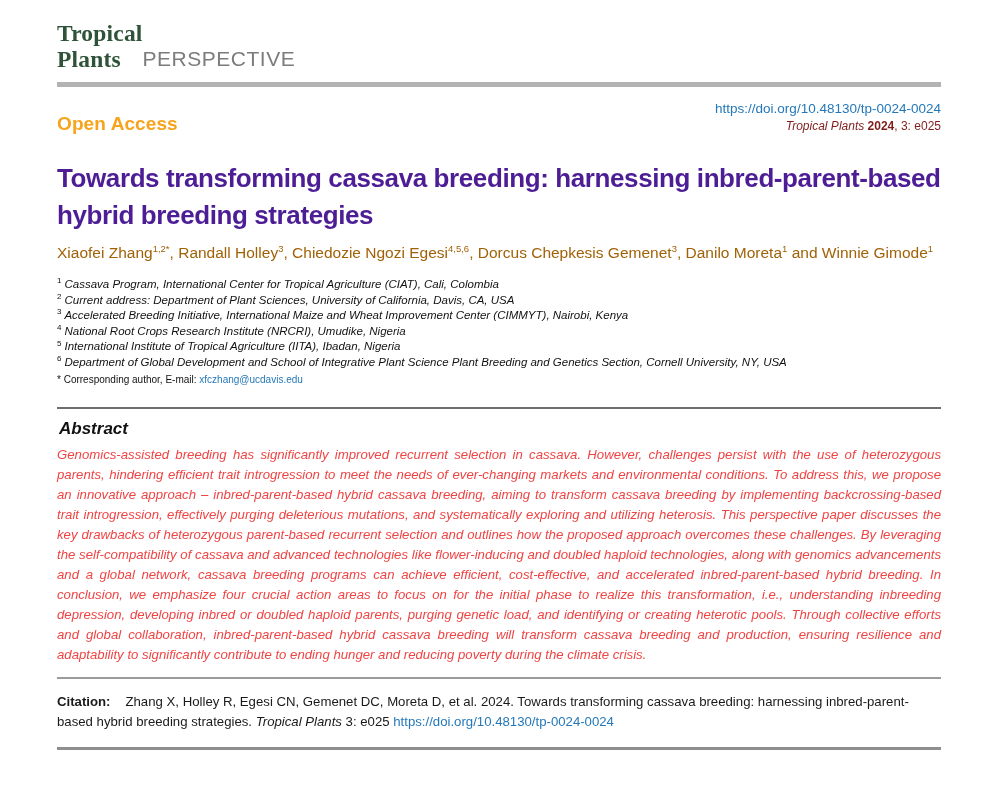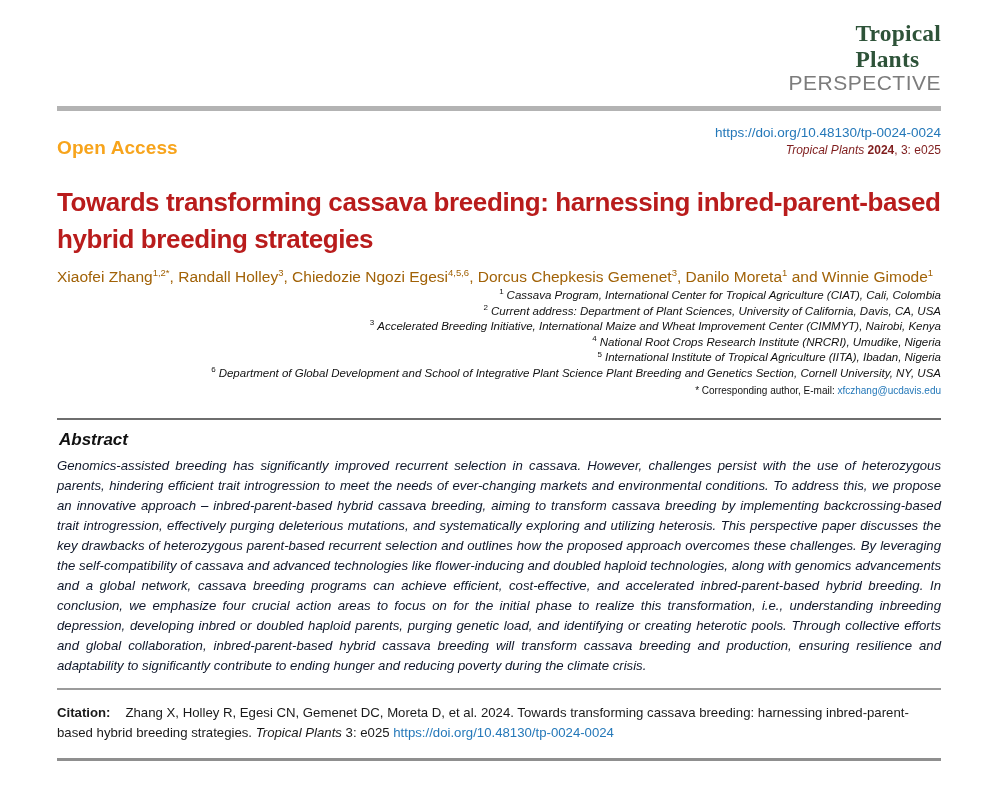--- a/index.html
+++ b/index.html
@@ -14,21 +14,20 @@
     color: #1c1c1c;
     padding: 20px 59px 0 57px;
     overflow: hidden;
   }
 
   
   .masthead {
     display: flex;
     justify-content: flex-start;
     align-items: flex-end;
-    flex-direction: column;
   }
   .logo {
     font-family: "Liberation Serif", serif;
     color: #2e5339;
     font-size: 23.5px;
     line-height: 26px;
     font-weight: 600;
     letter-spacing: 0.2px;
   }
   .article-type {
@@ -73,37 +72,37 @@
   }
   .journal-ref .jname { font-style: italic; }
   .journal-ref .jyear { font-weight: bold; }
 
   
   .title {
     margin-top: 25px;
     font-size: 26px;
     line-height: 37px;
     font-weight: bold;
-    color: #b91c1c;
+    color: #4c1d95;
     letter-spacing: -0.4px;
   }
   .authors {
     margin-top: 8px;
     font-size: 15.5px;
     line-height: 22px;
     color: #a16207;
   }
   .authors sup { font-size: 9.5px; vertical-align: super; line-height: 0; }
 
   
   .affiliations {
+    margin-top: 13px;
     font-size: 11.5px;
     line-height: 15.6px;
     color: #111111;
-    text-align: right;
   }
   .affiliation sup {
     font-size: 8px;
     vertical-align: super;
     line-height: 0;
     margin-right: 3px;
     font-style: normal;
   }
   .affiliation em { font-style: italic; }
   .corresponding {
@@ -125,21 +124,21 @@
     font-size: 17px;
     font-weight: bold;
     color: #111111;
     margin-left: 2px;
   }
   .abstract-body {
     margin-top: 6px;
     font-size: 13.2px;
     line-height: 20px;
     text-align: justify;
-    color: #0f172a;
+    color: #ef4444;
   }
 
   
   .citation-section {
     margin-top: 12px;
     border-top: 2px solid #9b9b9b;
     border-bottom: 3px solid #8f8f8f;
     padding: 13px 0 15px 0;
     font-size: 13.2px;
     line-height: 20px;

